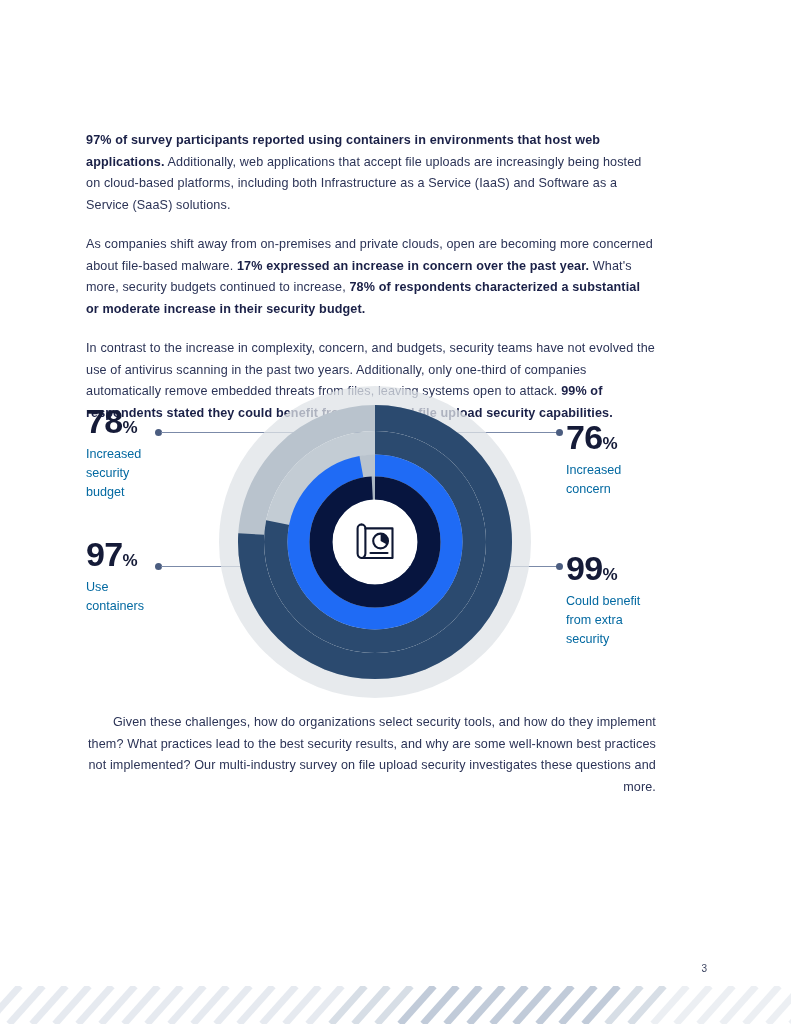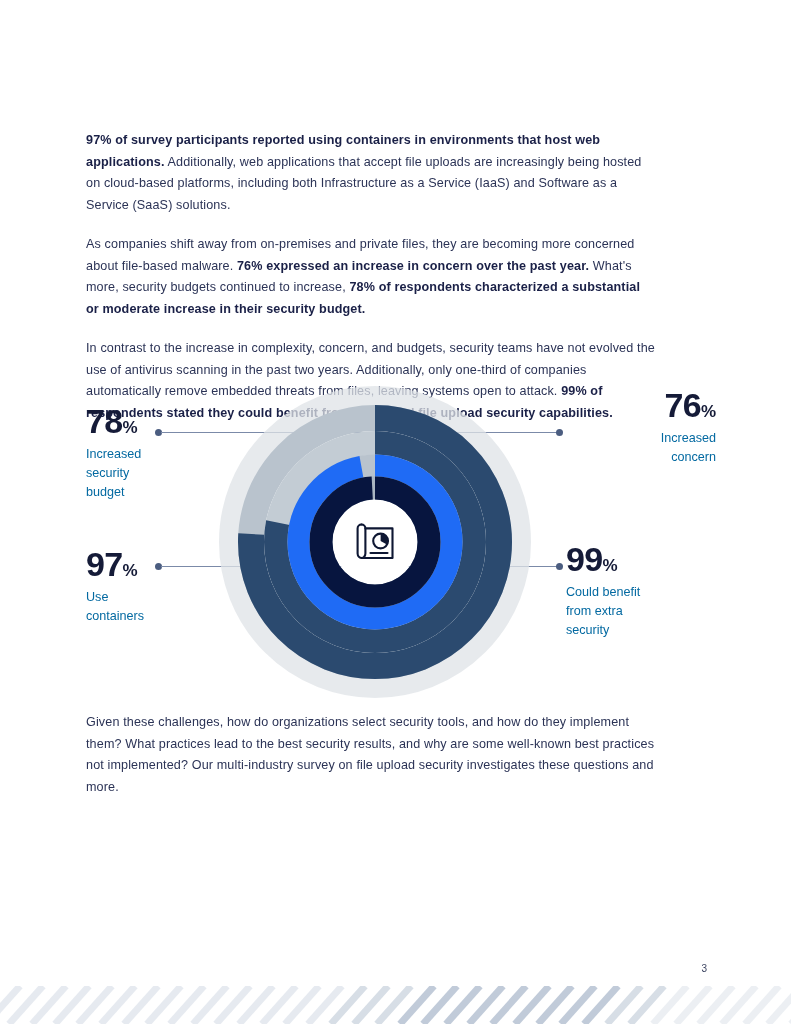--- a/index.html
+++ b/index.html
@@ -88,23 +88,23 @@
     letter-spacing: 0;
   }
   .stat .desc {
     margin-top: 7px;
     font-size: 12.6px;
     line-height: 19px;
     color: #0369a1;
   }
 
   .stat-78 { left: 86px; top: 22px; text-align: left; }
-  .stat-97 { left: 86px; top: 165px; text-align: left; }
-  .stat-76 { left: 566px; top: 6px; text-align: right; }
-  .stat-99 { left: 566px; top: 160px; text-align: left; }
+  .stat-97 { left: 86px; top: 155px; text-align: left; }
+  .stat-76 { left: 566px; top: 38px; text-align: left; }
+  .stat-99 { left: 566px; top: 169px; text-align: left; }
 
   
   .page-number {
     position: absolute;
     right: 84px;
     top: 963px;
     font-size: 10px;
     color: #3b4360;
   }
 
@@ -119,21 +119,21 @@
   }
   .stripes svg { display: block; }
 </style>
 </head>
 <body>
 
 <div class="page">
 
   <div class="content">
     <p class="para" id="para-1"><b>97% of survey participants reported using containers in environments that host web applications.</b><span> Additionally, web applications that accept file uploads are increasingly being hosted on cloud-based platforms, including both Infrastructure as a Service (IaaS) and Software as a Service (SaaS) solutions.</span></p>
-    <p class="para" id="para-2"><span>As companies shift away from on-premises and private files, they are becoming more concerned about file-based malware. </span><b>76% expressed an increase in concern over the past year.</b><span> What's more, security budgets continued to increase, </span><b>78% of respondents characterized a substantial or moderate increase in their security budget.</b></p>
+    <p class="para" id="para-2"><span>As companies shift away from on-premises and private clouds, open are becoming more concerned about file-based malware. </span><b>17% expressed an increase in concern over the past year.</b><span> What's more, security budgets continued to increase, </span><b>78% of respondents characterized a substantial or moderate increase in their security budget.</b></p>
     <p class="para" id="para-3"><span>In contrast to the increase in complexity, concern, and budgets, security teams have not evolved the use of antivirus scanning in the past two years. Additionally, only one-third of companies automatically remove embedded threats from files, leaving systems open to attack. </span><b>99% of respondents stated they could benefit from additional file upload security capabilities.</b></p>
   </div>
 
   <div class="infographic">
 
     <div class="conn-dot" style="left:155px; top:47px;"></div>
     <div class="connector" style="left:161px; top:50px; width:399px;"></div>
     <div class="conn-dot" style="left:556px; top:47px;"></div>
 
     <div class="conn-dot" style="left:155px; top:181px;"></div>
@@ -193,21 +193,21 @@
       <div class="big"><span>76</span><span class="pct">%</span></div>
       <div class="desc">Increased<br>concern</div>
     </div>
 
     <div class="stat stat-99">
       <div class="big"><span>99</span><span class="pct">%</span></div>
       <div class="desc">Could benefit<br>from extra<br>security</div>
     </div>
   </div>
 
-  <div class="content" style="top:712px;">
+  <div class="content" style="top:712px;text-align:right;">
     <p class="para" id="para-4"><span>Given these challenges, how do organizations select security tools, and how do they implement them? What practices lead to the best security results, and why are some well-known best practices not implemented? Our multi-industry survey on file upload security investigates these questions and more.</span></p>
   </div>
 
   <div class="page-number">3</div>
 
   <div class="stripes">
     <svg width="791" height="38" viewBox="0 0 791 38" xmlns="http://www.w3.org/2000/svg">
       <g id="stripe-group" stroke="#b6c2d2" stroke-width="7" stroke-linecap="butt">
           <line x1="-60" y1="38" x2="-26" y2="0" stroke-opacity="0.34"></line>
           <line x1="-37" y1="38" x2="-3" y2="0" stroke-opacity="0.34"></line>

